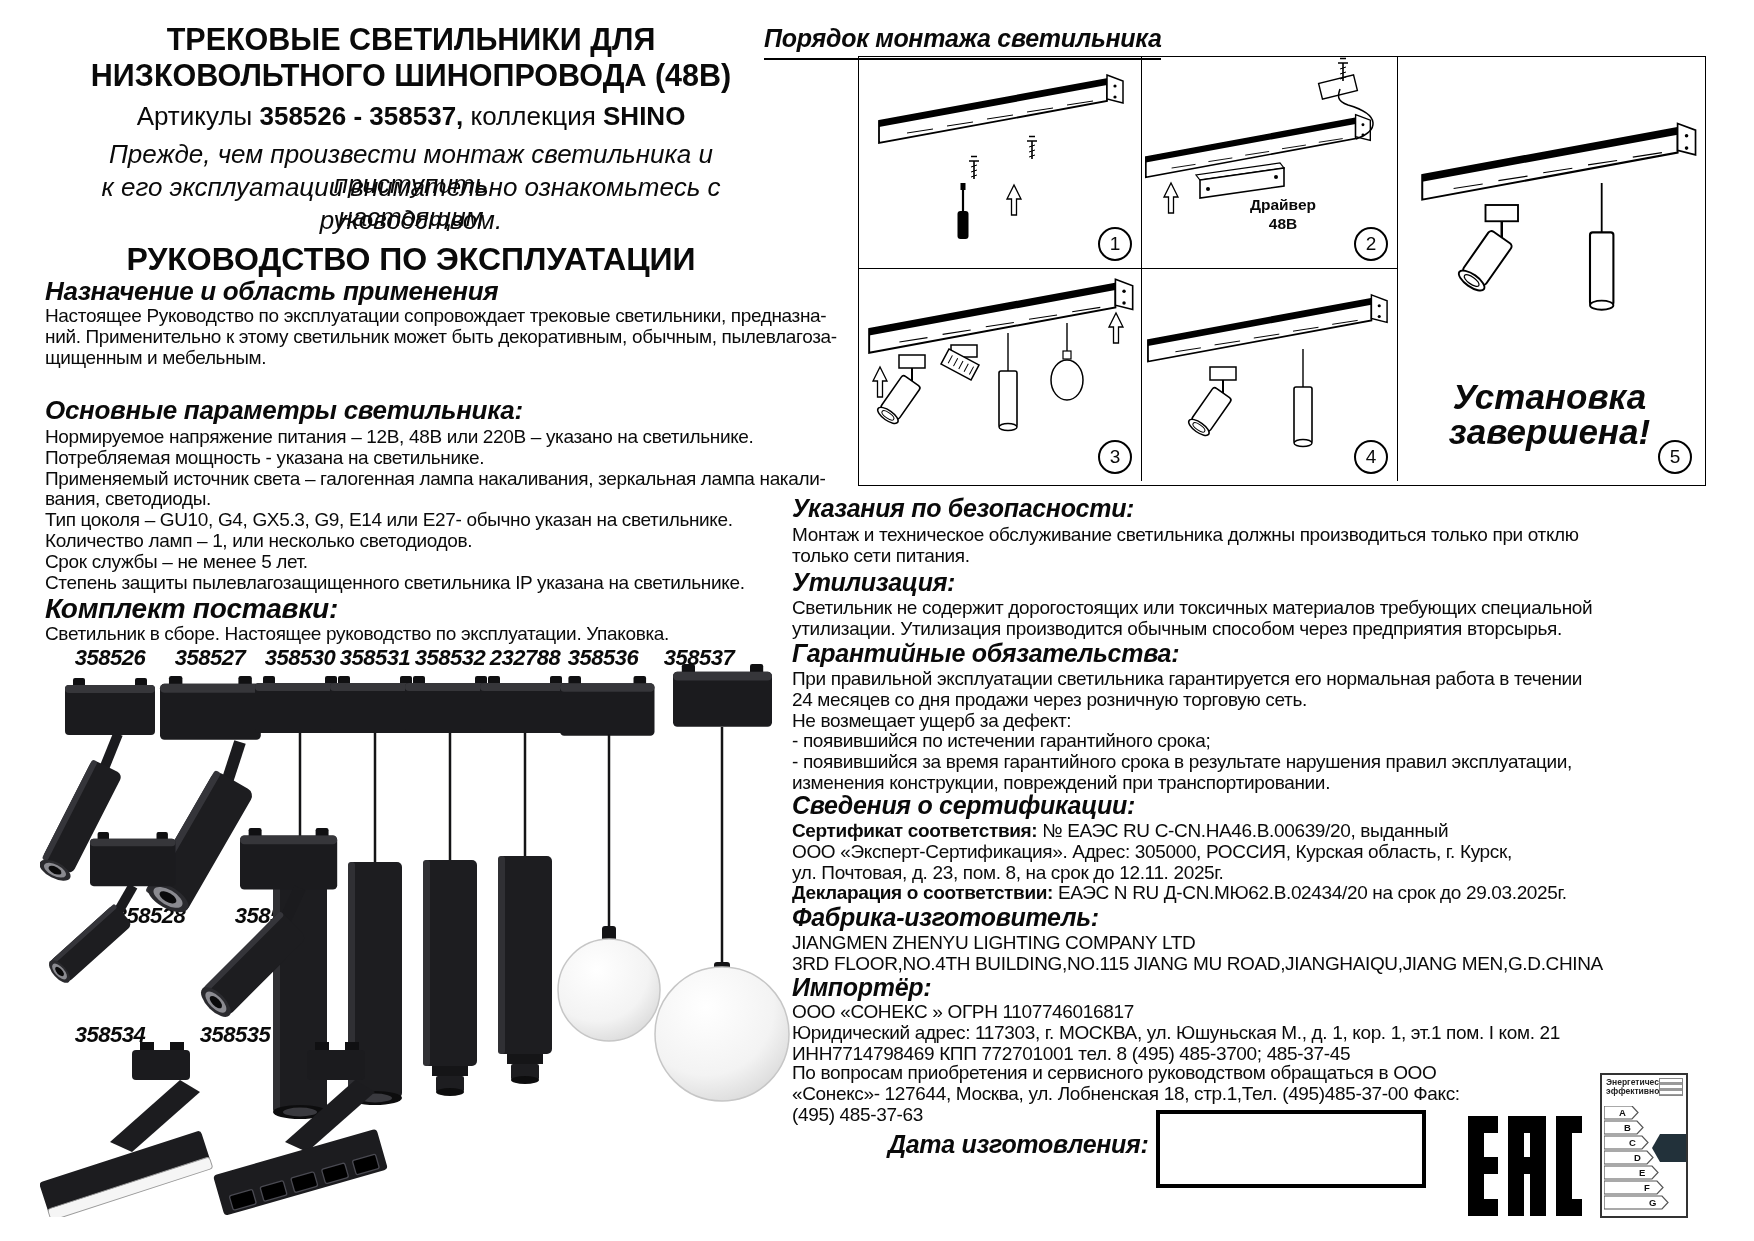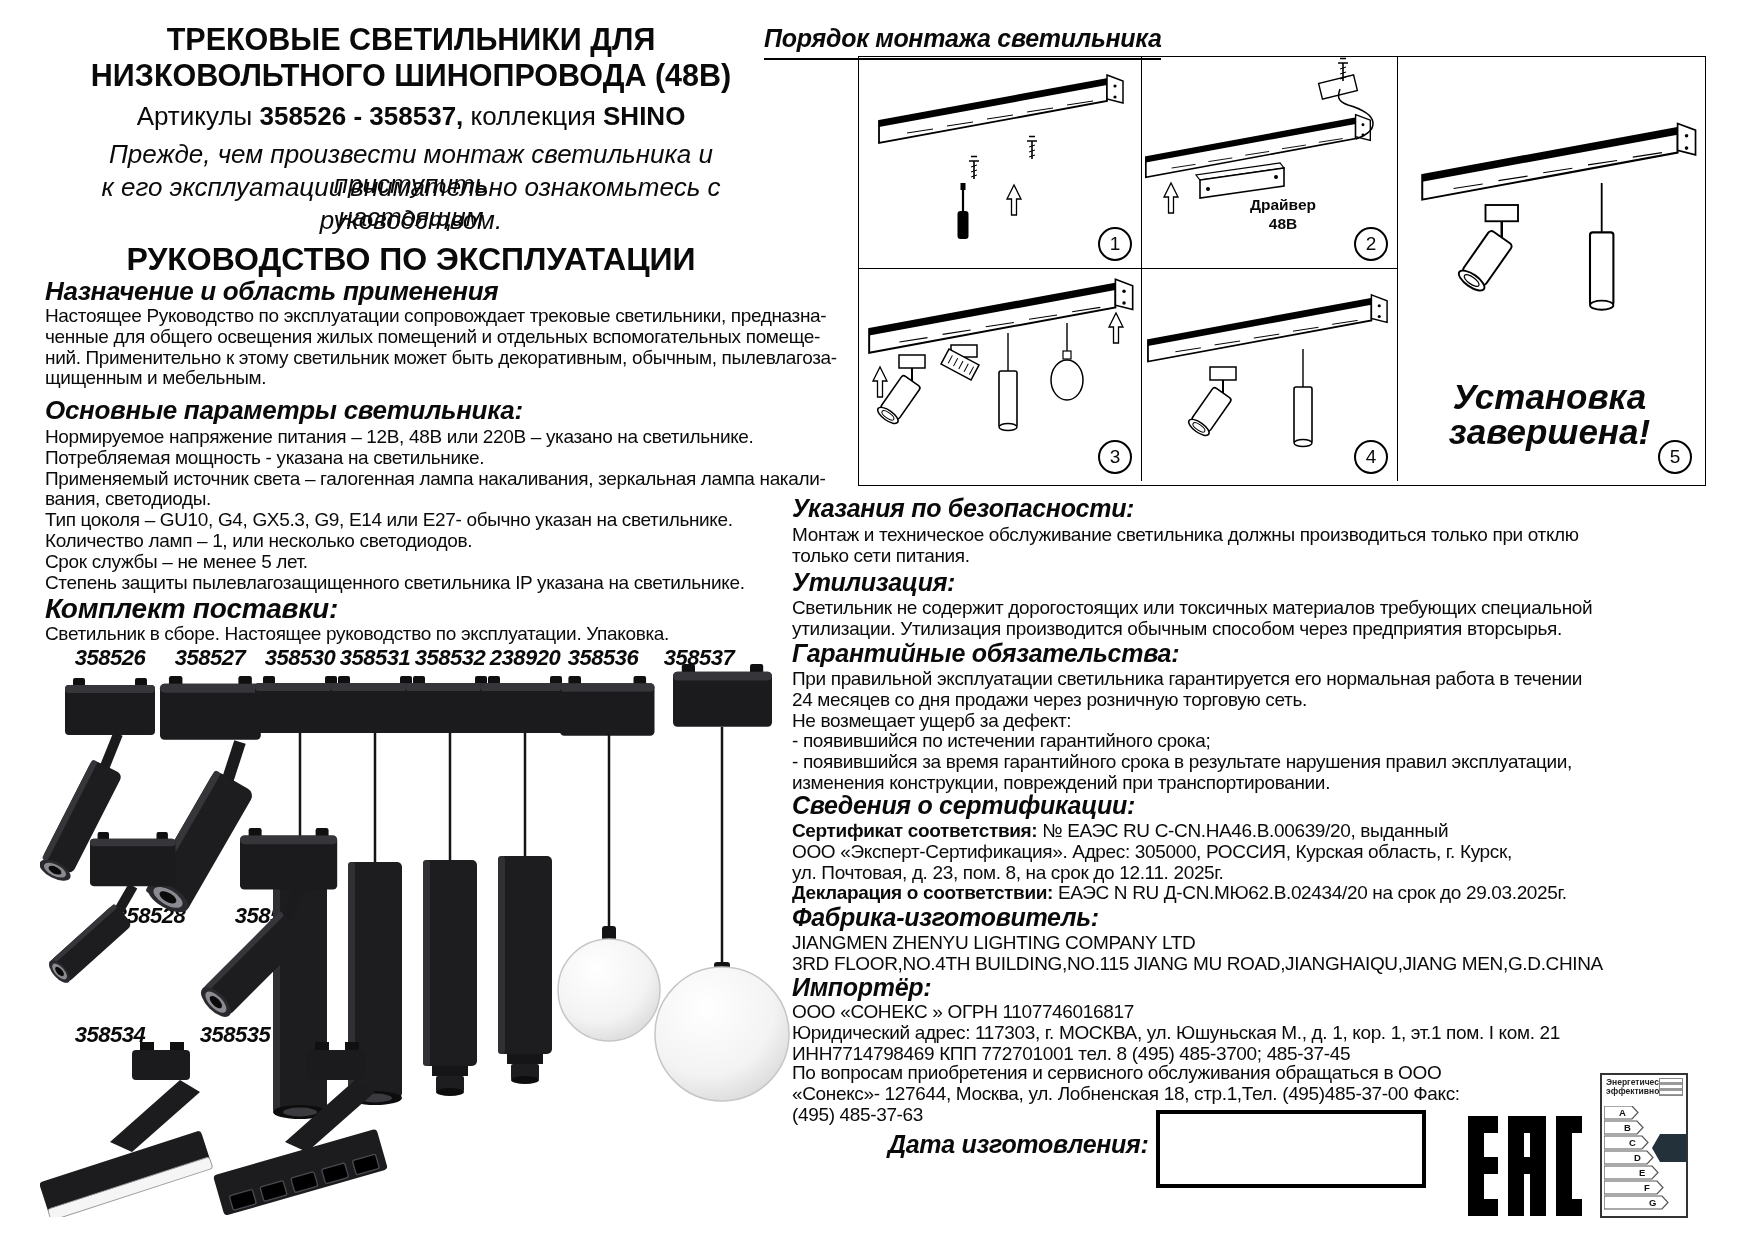--- a/index.html
+++ b/index.html
@@ -120,21 +120,20 @@
 
   <div class="abs ctr t26" style="left:30px;top:139px;width:762px;font-style:italic;">Прежде, чем произвести монтаж светильника и приступить</div>
   <div class="abs ctr t26" style="left:30px;top:172px;width:762px;font-style:italic;">к его эксплуатации внимательно ознакомьтесь с настоящим</div>
   <div class="abs ctr t26" style="left:30px;top:205px;width:762px;font-style:italic;">руководством.</div>
 
   <div class="abs ctr t32" style="left:40px;top:241px;width:742px;">РУКОВОДСТВО ПО ЭКСПЛУАТАЦИИ</div>
 
   <div class="abs hd" style="left:45px;top:277px;">Назначение и область применения</div>
   <div class="abs body19" style="left:45px;top:306px;">
     <div>Настоящее Руководство по эксплуатации сопровождает трековые светильники, предназна-</div>
-    <div>ченные для общего освещения жилых помещений и отдельных вспомогательных помеще-</div>
     <div>ний. Применительно к этому светильник может быть декоративным, обычным, пылевлагоза-</div>
     <div>щищенным и мебельным.</div>
   </div>
 
   <div class="abs hd" style="left:45px;top:396px;">Основные параметры светильника:</div>
   <div class="abs body19" style="left:45px;top:427px;">
     <div>Нормируемое напряжение питания – 12В, 48В или 220В – указано на светильнике.</div>
     <div>Потребляемая мощность - указана на светильнике.</div>
     <div>Применяемый источник света – галогенная лампа накаливания, зеркальная лампа накали-</div>
     <div>вания, светодиоды.</div>
@@ -147,21 +146,21 @@
   <div class="abs hd" style="left:45px;top:594px;font-size:28px;">Комплект поставки:</div>
   <div class="abs body19" style="left:45px;top:624px;">
     <div>Светильник в сборе. Настоящее руководство по эксплуатации. Упаковка.</div>
   </div>
 
   <div class="abs alabel" style="left:55px;top:645px;">358526</div>
   <div class="abs alabel" style="left:155px;top:645px;">358527</div>
   <div class="abs alabel" style="left:245px;top:645px;">358530</div>
   <div class="abs alabel" style="left:320px;top:645px;">358531</div>
   <div class="abs alabel" style="left:395px;top:645px;">358532</div>
-  <div class="abs alabel" style="left:470px;top:645px;">238920</div>
+  <div class="abs alabel" style="left:470px;top:645px;">232788</div>
   <div class="abs alabel" style="left:548px;top:645px;">358536</div>
   <div class="abs alabel" style="left:644px;top:645px;">358537</div>
 
   <div class="abs alabel" style="left:95px;top:903px;">358528</div>
   <div class="abs alabel" style="left:215px;top:903px;">358529</div>
   <div class="abs alabel" style="left:55px;top:1022px;">358534</div>
   <div class="abs alabel" style="left:180px;top:1022px;">358535</div>
 
   <svg class="abs" style="left:40px;top:676px;" width="180" height="300">
     <use href="#adp" x="25" y="2"></use>
@@ -413,21 +412,21 @@
   </div>
 
   <div class="abs hd2" style="left:792px;top:973px;">Импортёр:</div>
   <div class="abs body19" style="left:792px;top:1002px;">
     <div>ООО «СОНЕКС » ОГРН 1107746016817</div>
     <div>Юридический адрес:  117303, г. МОСКВА, ул. Юшуньская М., д. 1, кор. 1, эт.1 пом. I ком. 21</div>
     <div>ИНН7714798469 КПП 772701001   тел. 8 (495) 485-3700; 485-37-45</div>
   </div>
 
   <div class="abs body19" style="left:792px;top:1063px;">
-    <div>По вопросам приобретения и сервисного обслуживания обращаться в ООО</div>
+    <div>По вопросам приобретения и сервисного руководством обращаться в ООО</div>
     <div>«Сонекс»- 127644, Москва, ул. Лобненская 18, стр.1,Тел. (495)485-37-00 Факс:</div>
     <div>(495) 485-37-63</div>
   </div>
 
   <div class="abs hd2" style="left:888px;top:1130px;">Дата изготовления:</div>
   <div class="datebox"></div>
 
   <svg class="abs" style="left:1468px;top:1116px;" width="114" height="100" aria-label="EAC">
     <rect x="0" y="0" width="16" height="100" fill="#000"></rect>
       <rect x="0" y="0" width="30" height="17" fill="#000"></rect>

